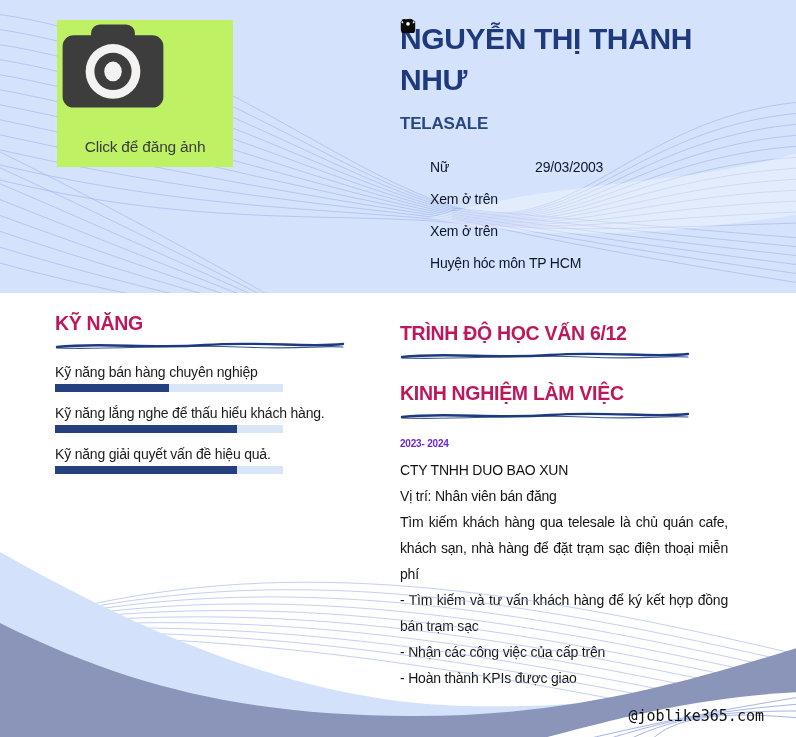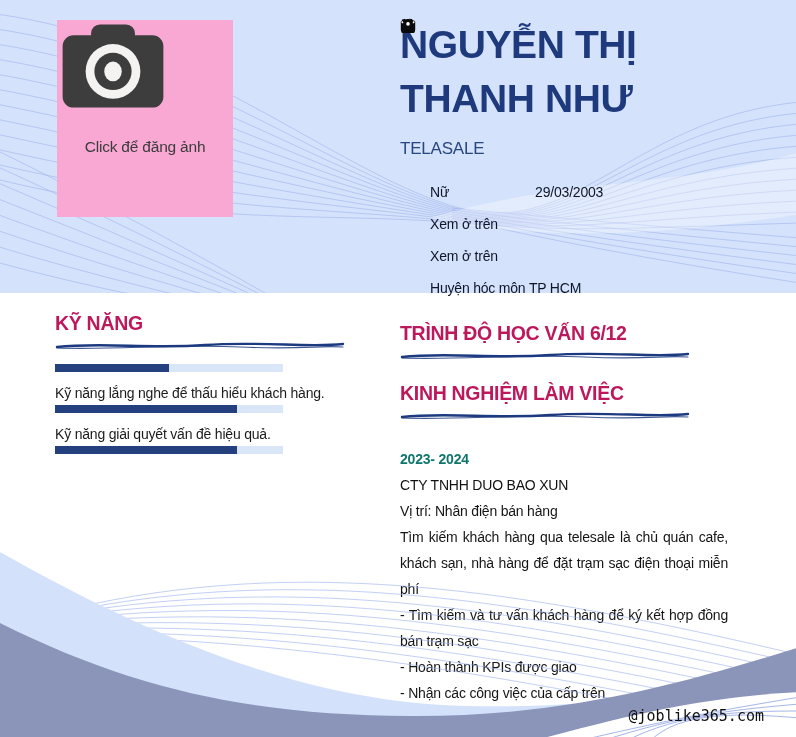--- a/index.html
+++ b/index.html
@@ -4,29 +4,29 @@
 <style>
   * { margin:0; padding:0; box-sizing:border-box; }
   html,body { width:796px; height:737px; }
   body { font-family:"Liberation Sans", sans-serif; background:#ffffff; }
   .page { position:relative; width:796px; height:737px; background:#ffffff; overflow:hidden; }
 
   
   .header-band { position:absolute; left:0; top:0; width:796px; height:293px; background:#d4e2fb; }
   .header-band svg { position:absolute; left:0; top:0; }
 
-  .photo-box { position:absolute; left:57px; top:20px; width:176px; height:197px;
-               background:#f9a8d4; display:flex; flex-direction:column; align-items:center;
+  .photo-box { position:absolute; left:57px; top:20px; width:176px; height:147px;
+               background:#bef264; display:flex; flex-direction:column; align-items:center;
                justify-content:flex-start; cursor:pointer; }
   .camera-wrap { margin-top:24px; width:112px; height:92px; }
   .photo-caption { margin-top:2px; font-size:15.5px; color:#3c3c3c; letter-spacing:-0.2px; }
 
   .header-right { position:absolute; left:400px; top:18px; width:350px; }
-  .cv-name { font-size:39px; font-weight:700; color:#1e3a7d; line-height:1.38; letter-spacing:-0.4px; width:330px; }
-  .cv-title { margin-top:13px; font-size:17px; font-weight:400; color:#27477f; letter-spacing:-0.2px; }
+  .cv-name { font-size:30px; font-weight:700; color:#1e3a7d; line-height:1.38; letter-spacing:-0.4px; width:330px; }
+  .cv-title { margin-top:13px; font-size:17px; font-weight:700; color:#27477f; letter-spacing:-0.2px; }
 
   .info-list { margin-top:25px; }
   .info-row { display:flex; align-items:flex-end; height:16px; margin-bottom:16px; }
   .info-icon { width:16px; height:16px; flex:0 0 16px; margin-right:14px; }
   .info-icon svg { display:block; }
   .info-text { font-size:14px; color:#0e1628; letter-spacing:-0.2px; }
   .info-gap { width:56px; }
 
   
   .section-heading { font-size:19.5px; font-weight:700; color:#be185d; letter-spacing:-0.3px; }
@@ -34,21 +34,21 @@
 
   .left-col { position:absolute; left:55px; top:312px; width:292px; }
   .skills-list { margin-top:13px; }
   .skill-item { margin-bottom:13px; }
   .skill-label { font-size:14px; color:#1b1b1b; letter-spacing:-0.2px; margin-bottom:4px; }
   .skill-track { width:228px; height:8px; background:#d9e6f8; }
   .skill-fill { height:8px; background:#24407e; }
 
   .right-col { position:absolute; left:400px; top:322px; width:328px; }
   .edu-section { margin-bottom:21px; }
-  .exp-period { margin-top:25px; font-size:14px; font-weight:700; color:#0f766e; letter-spacing:-0.2px; line-height:26px; }
+  .exp-period { margin-top:10px; font-size:10px; font-weight:700; color:#6d28d9; letter-spacing:-0.2px; line-height:26px; }
   .exp-company { font-size:14px; font-weight:400; color:#111; letter-spacing:-0.2px; line-height:26px; }
   .exp-line { font-size:14px; color:#151515; letter-spacing:-0.2px; line-height:26px; text-align:justify; }
 
   
   .bottom-waves { position:absolute; left:0; bottom:0; width:796px; height:240px; pointer-events:none; }
 
   .watermark { position:absolute; right:32px; bottom:12px; font-family:"DejaVu Sans Mono", monospace;
                font-size:15px; color:#101010; z-index:5; }
 </style>
 </head>
@@ -166,20 +166,21 @@
 
   <div class="left-col">
     <div class="section-heading">KỸ NĂNG</div>
     <svg class="squiggle" width="290" height="11" viewBox="0 0 290 11">
       <path d="M2,7 C45,2 95,9 150,5 S255,8 288,4" fill="none" stroke="#1c3a80" stroke-width="2.4" stroke-linecap="round"></path>
       <path d="M2,8 C60,10 120,4 185,7 S262,5 288,7" fill="none" stroke="#1c3a80" stroke-width="1.1" stroke-linecap="round" opacity="0.85"></path>
     </svg>
 
     <div class="skills-list">
       <div class="skill-item">
+        <div class="skill-label">Kỹ năng bán hàng chuyên nghiệp</div>
         <div class="skill-track">
             <div class="skill-fill" style="width: 50%;"></div>
           </div>
       </div>
       <div class="skill-item">
         <div class="skill-label">Kỹ năng lắng nghe để thấu hiểu khách hàng.</div>
         <div class="skill-track">
             <div class="skill-fill" style="width: 80%;"></div>
           </div>
       </div>
@@ -203,25 +204,25 @@
 
     <div>
       <div class="section-heading">KINH NGHIỆM LÀM VIỆC</div>
       <svg class="squiggle" width="290" height="11" viewBox="0 0 290 11">
         <path d="M2,7 C45,2 95,9 150,5 S255,8 288,4" fill="none" stroke="#1c3a80" stroke-width="2.4" stroke-linecap="round"></path>
         <path d="M2,8 C60,10 120,4 185,7 S262,5 288,7" fill="none" stroke="#1c3a80" stroke-width="1.1" stroke-linecap="round" opacity="0.85"></path>
       </svg>
 
       <div class="exp-period">2023- 2024</div>
       <div class="exp-company">CTY TNHH DUO BAO XUN</div>
-      <div class="exp-line">Vị trí: Nhân điện bán hàng</div>
+      <div class="exp-line">Vị trí: Nhân viên bán đăng</div>
       <div class="exp-line"> Tìm kiếm khách hàng qua telesale là chủ quán cafe, khách sạn, nhà hàng để đặt trạm sạc điện thoại miễn phí</div>
       <div class="exp-line">- Tìm kiếm và tư vấn khách hàng để ký kết hợp đồng bán trạm sạc</div>
+      <div class="exp-line">- Nhận các công việc của cấp trên</div>
       <div class="exp-line">- Hoàn thành KPIs được giao</div>
-      <div class="exp-line">- Nhận các công việc của cấp trên</div>
     </div>
   </div>
 
   <svg class="bottom-waves" width="796" height="240" viewBox="0 0 796 240" preserveAspectRatio="none">
     <g id="btm-lines" fill="none">
         <path d="M70,112 C 300,58 520,92 800,158" stroke="#9bafec" stroke-width="1" opacity="0.6" fill="none"></path>
         <path d="M65,115 C 300,67 520,102 800,167" stroke="#9bafec" stroke-width="1" opacity="0.6" fill="none"></path>
         <path d="M60,118 C 300,76 520,112 800,176" stroke="#9bafec" stroke-width="1" opacity="0.6" fill="none"></path>
         <path d="M55,121 C 300,85 520,122 800,185" stroke="#9bafec" stroke-width="1" opacity="0.6" fill="none"></path>
         <path d="M50,124 C 300,94 520,132 800,194" stroke="#9bafec" stroke-width="1" opacity="0.6" fill="none"></path>

